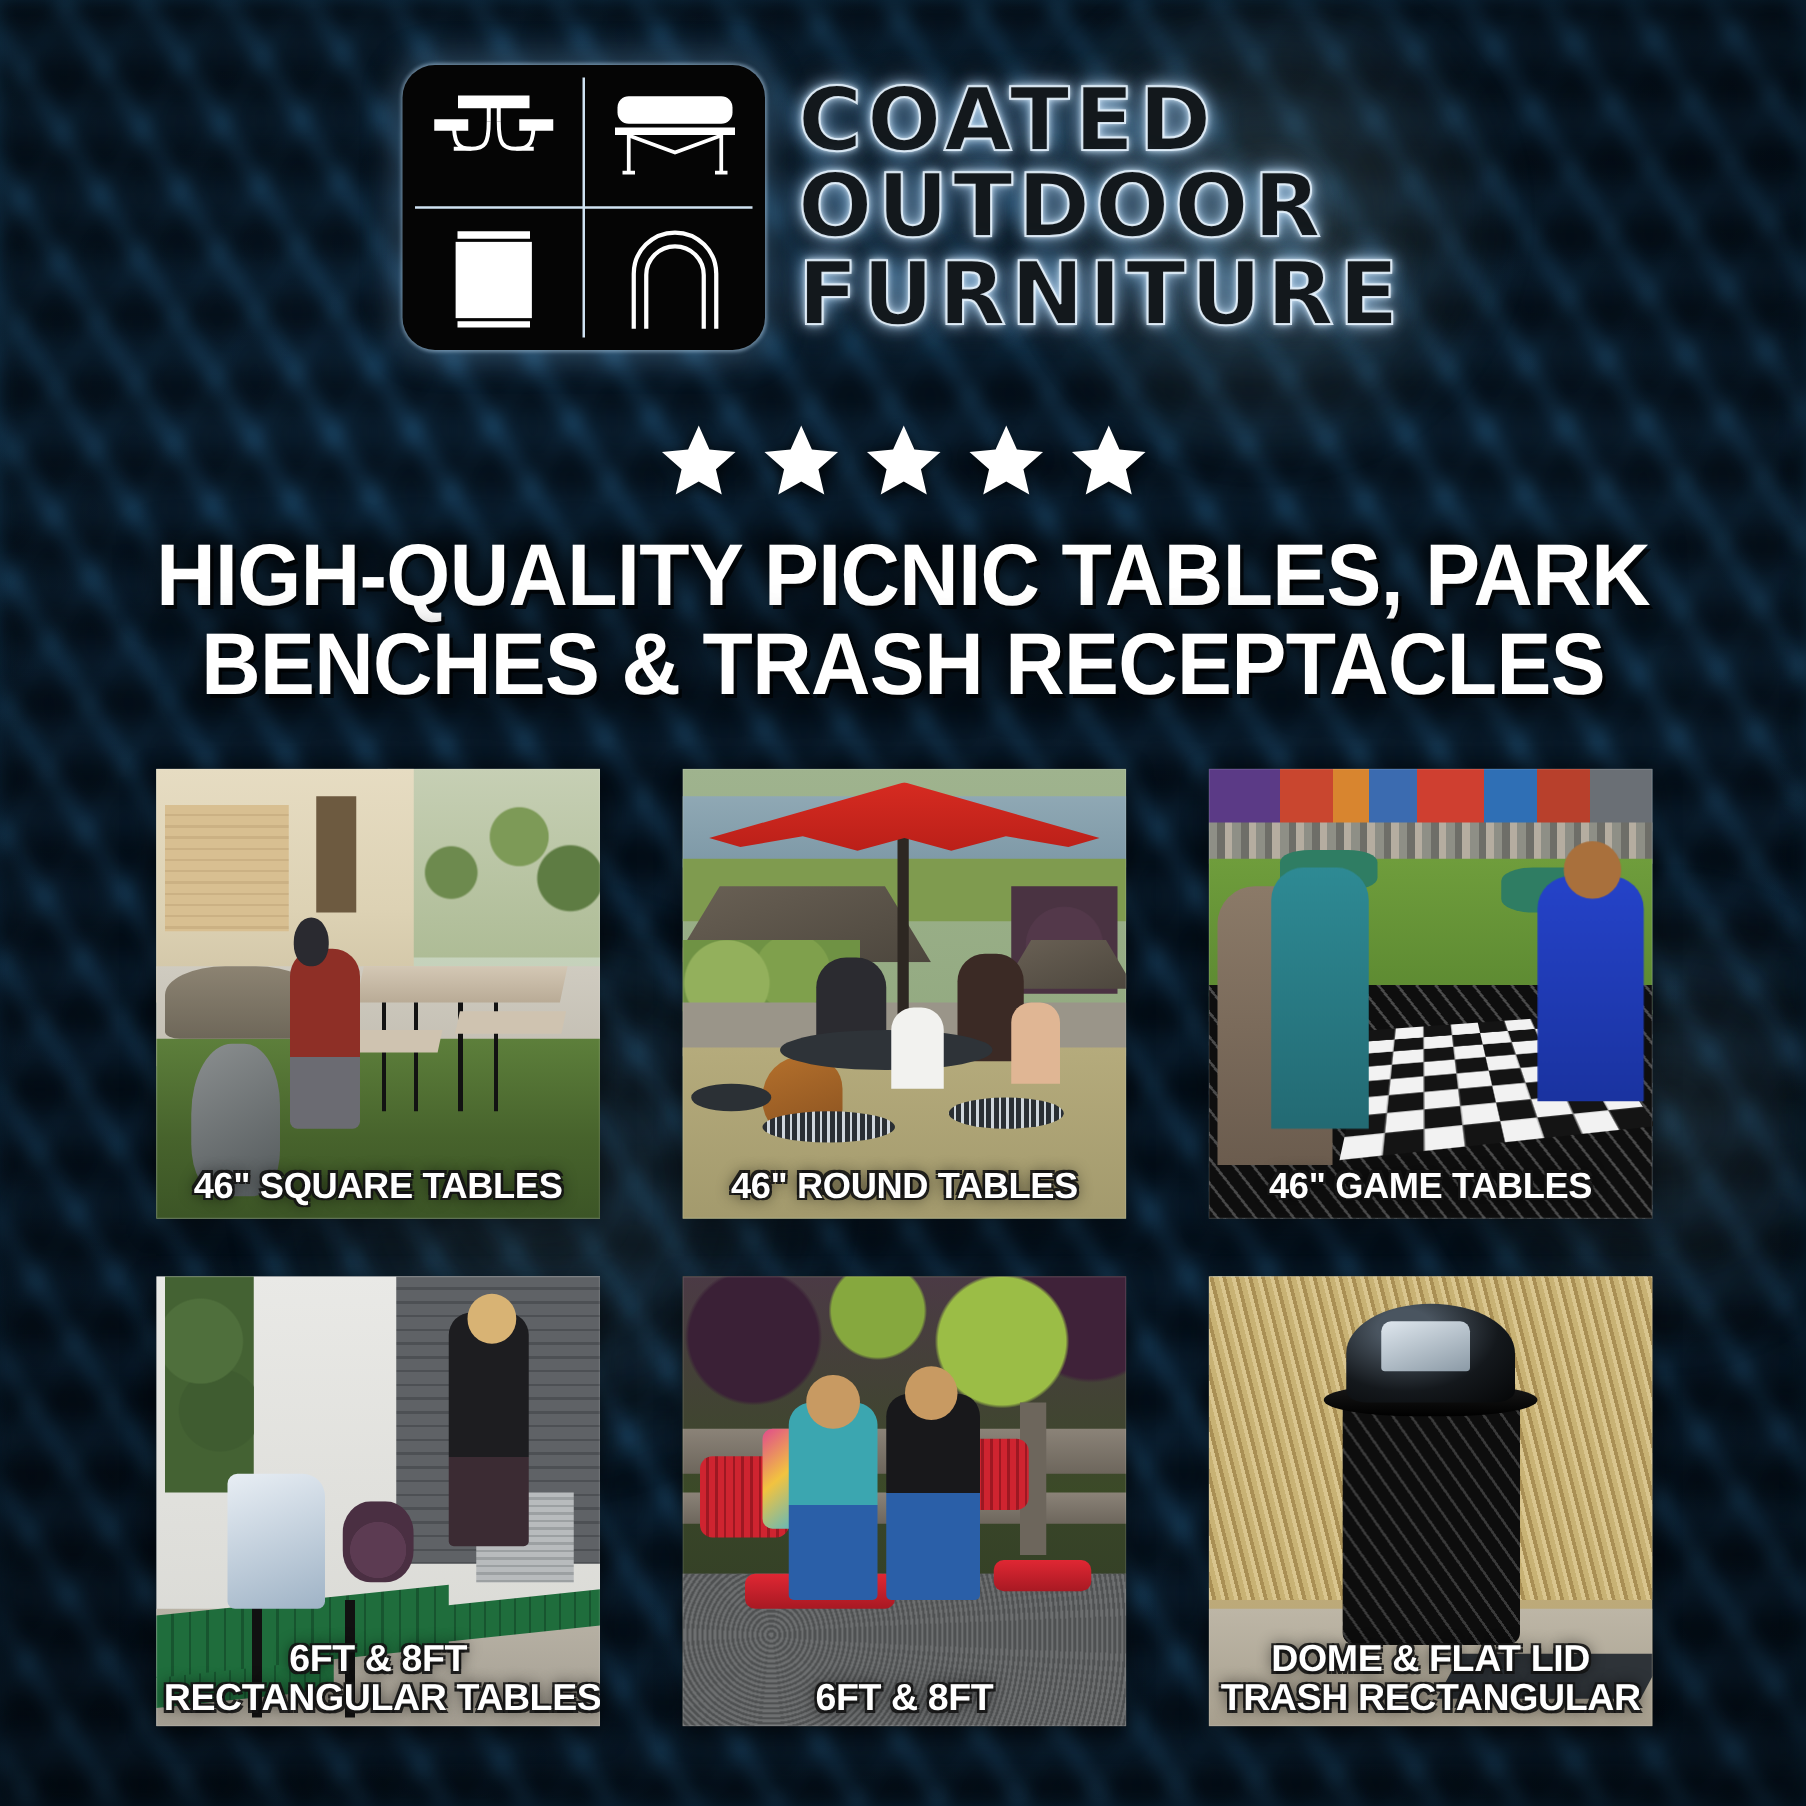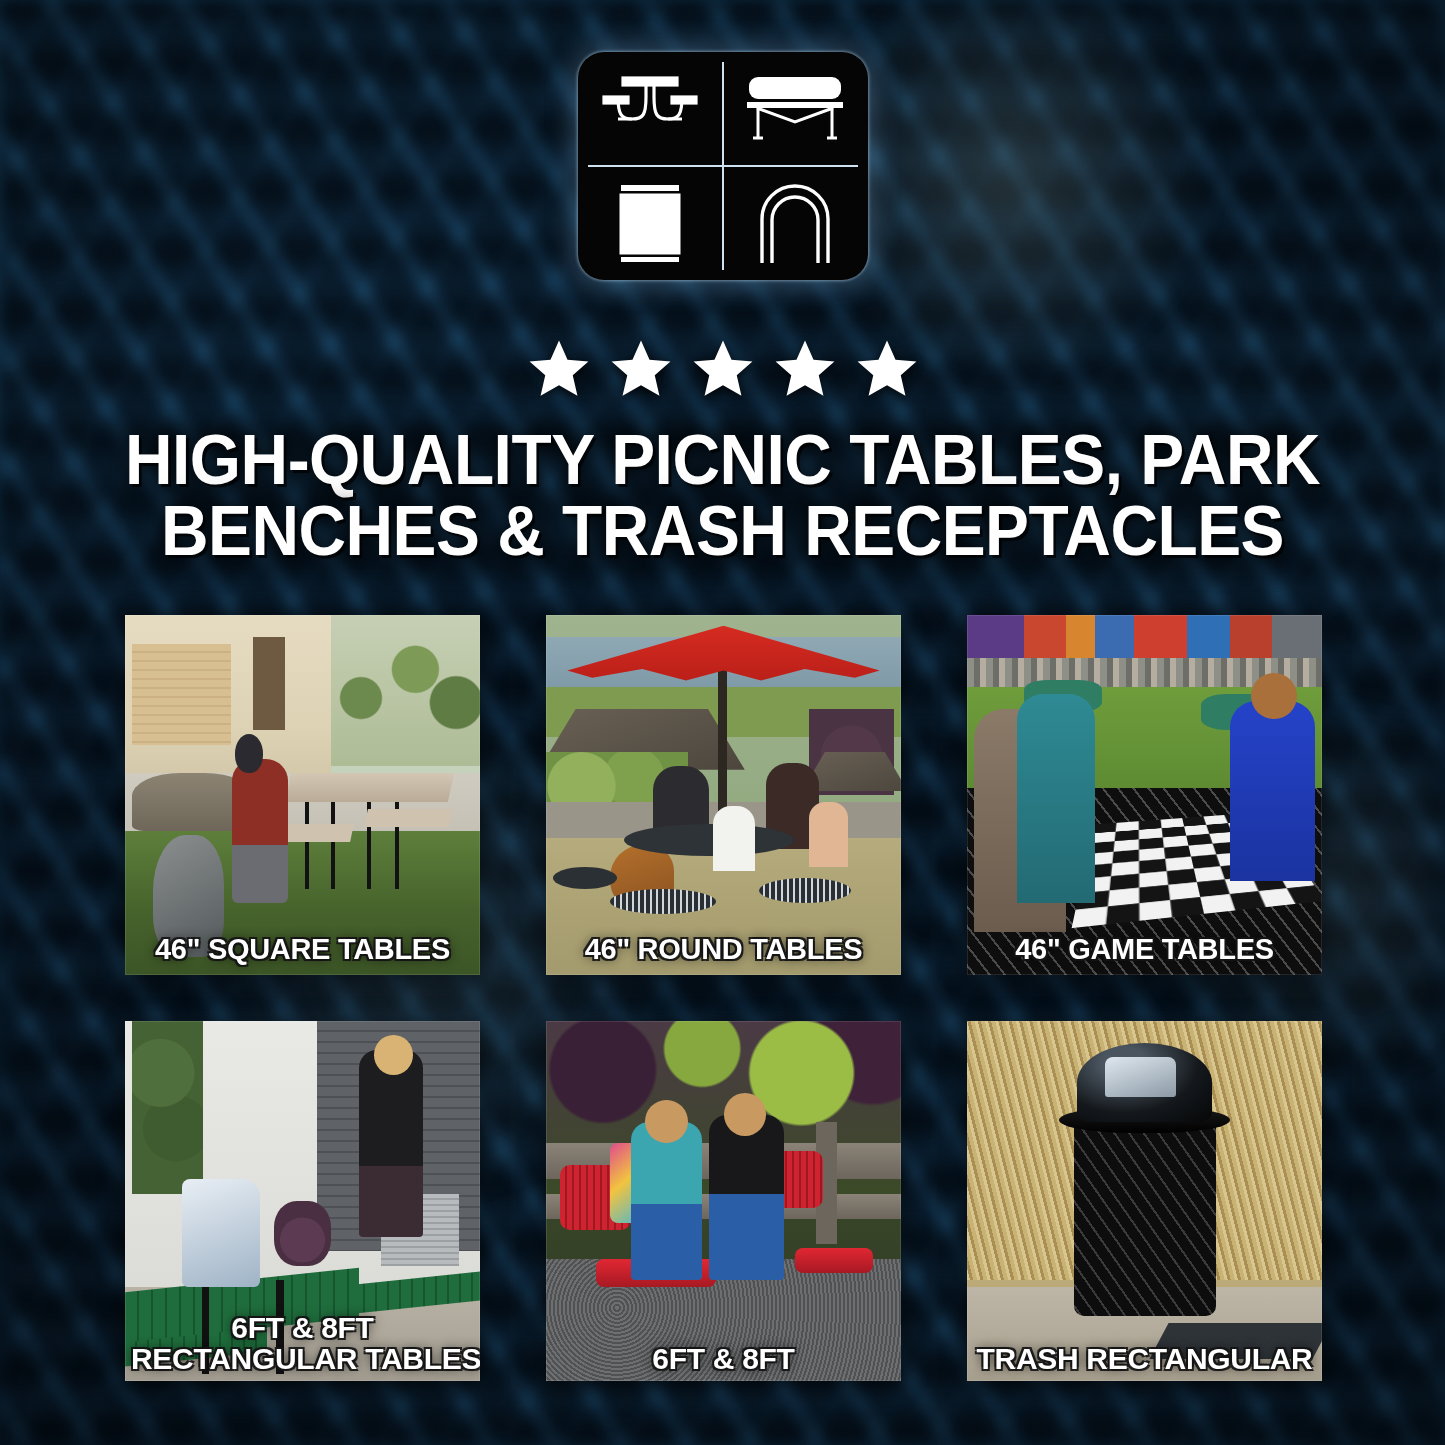--- a/index.html
+++ b/index.html
@@ -374,20 +374,25 @@
           <g fill="none" stroke="#ffffff" stroke-width="3.4">
             <path d="M10 84V40a33 33 0 0 1 66 0v44"></path>
             <path d="M20 84V41a23 23 0 0 1 46 0v43"></path>
           </g>
         </svg>
       </div>
       <div class="logo-div-v"></div>
       <div class="logo-div-h"></div>
     </div>
 
+    <div class="logo-words">
+      <span class="logo-word lw1">COATED</span>
+      <span class="logo-word lw2">OUTDOOR</span>
+      <span class="logo-word lw3">FURNITURE</span>
+    </div>
   </div>
 
   <div class="stars">
     <span class="star"><svg width="68" height="66" viewBox="0 0 24 24">
           <path fill="#ffffff" d="M12 1.6l3.1 7.0 7.6.7-5.7 5.0 1.7 7.4L12 17.9 5.3 21.7 7 14.3 1.3 9.3l7.6-.7z"></path>
         </svg></span>
     <span class="star"><svg width="68" height="66" viewBox="0 0 24 24">
           <path fill="#ffffff" d="M12 1.6l3.1 7.0 7.6.7-5.7 5.0 1.7 7.4L12 17.9 5.3 21.7 7 14.3 1.3 9.3l7.6-.7z"></path>
         </svg></span>
     <span class="star"><svg width="68" height="66" viewBox="0 0 24 24">
@@ -530,18 +535,19 @@
           <div class="s6-sky"></div>
           <div class="s6-grass"></div>
         <div class="s6-walk"></div>
           <div class="s6-pad"></div>
         <div class="s6-body"></div>
           <div class="s6-rim"></div>
         <div class="s6-dome"></div>
           <div class="s6-dwin"></div>
       </div>
       <div class="caption two-line">
+        <span class="cap-line">DOME &amp; FLAT LID</span>
         <span class="cap-line">TRASH RECTANGULAR</span>
       </div>
     </div>
 
   </div>
 </div>
 
 </body></html>

